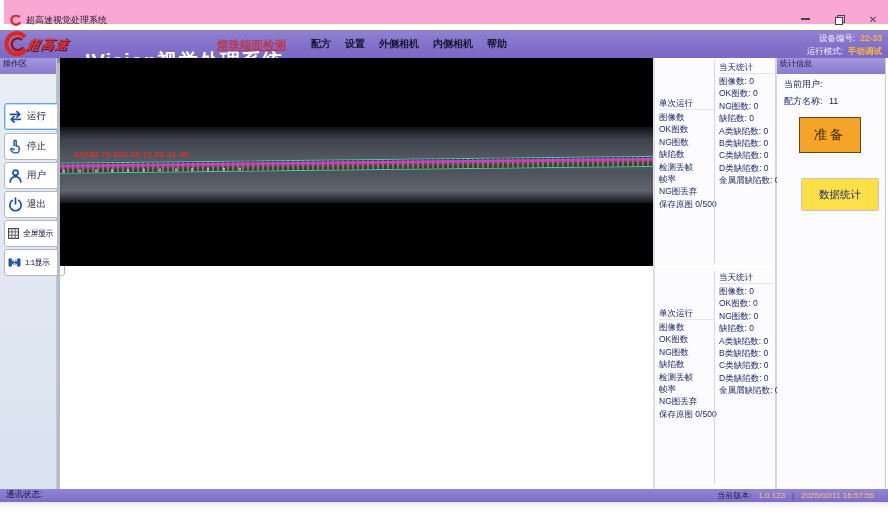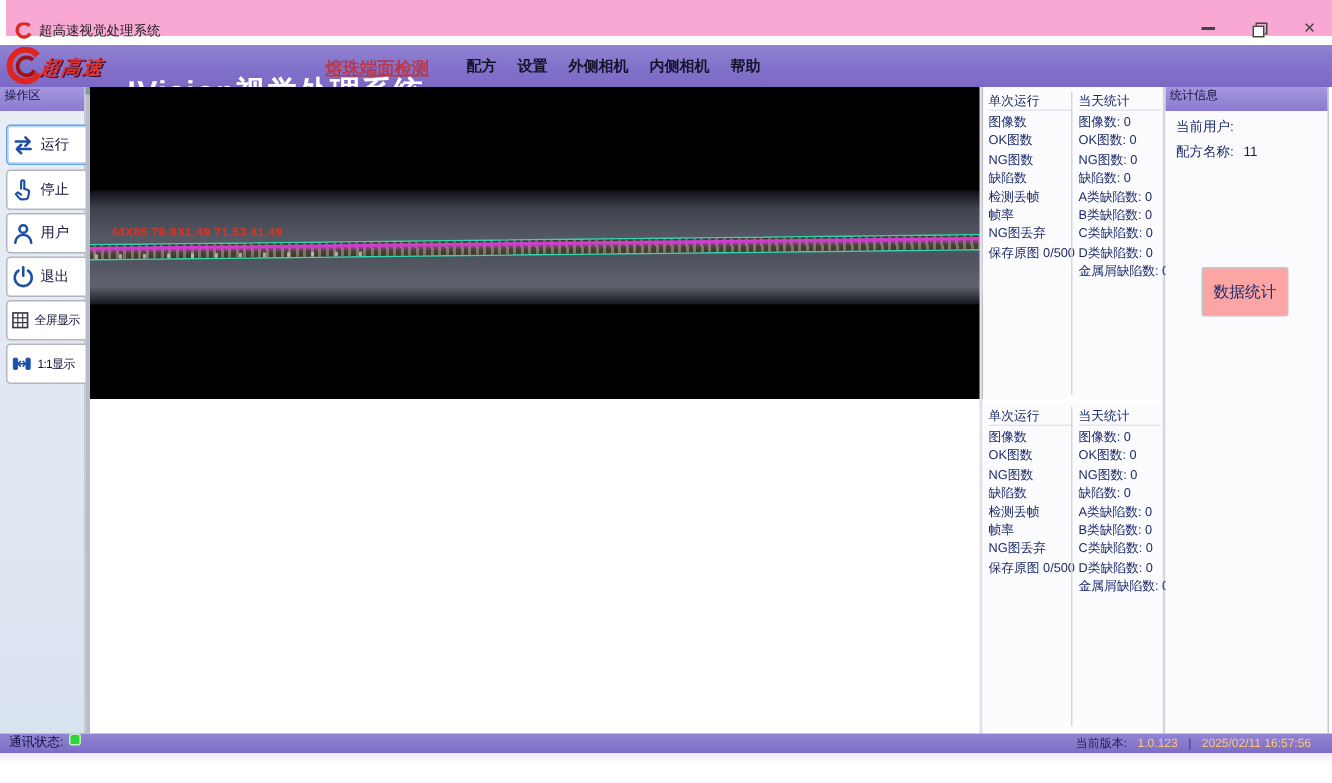--- a/index.html
+++ b/index.html
@@ -31,21 +31,21 @@
   .h-info-row { display:flex; justify-content:flex-end; align-items:center; gap:5px; font-size:8.5px; line-height:12.5px; }
   .h-info-label { color:#f2eeff; }
   .h-info-value { color:#ffb43c; font-weight:bold; }
 
   
   .sidebar { position:absolute; left:0; top:58px; width:57px; height:431px;
              background:linear-gradient(180deg,#e9eef7 0%, #d9e2ef 100%); border-right:1px solid #c2c8d2; }
   .panel-strip { height:16px; background:linear-gradient(180deg,#a497dd,#8b7ad0); color:#191040;
                  font-size:8px; line-height:12px; padding-left:3px; white-space:nowrap; }
   .s-btn { position:absolute; left:4px; width:61px; height:27px; background:#ffffff; border:1px solid #b3b6bc;
-           border-radius:3px; display:flex; align-items:center; gap:3px; padding:0 2px; cursor:pointer; }
+           border-radius:3px; display:flex; align-items:center; gap:3px; padding:0 2px; cursor:pointer;margin-top:20px; }
   .s-btn.active { border:1px solid #63a4ea; box-shadow:inset 0 0 0 1px #c3dcf6; }
   .s-btn .lbl { font-size:9.5px; color:#14143a; white-space:nowrap; }
   .s-btn .lbl.small { font-size:8px; letter-spacing:-0.5px; }
   .s-ico { flex:0 0 auto; display:flex; align-items:center; justify-content:center; }
 
   
   .splitter-v { position:absolute; left:57px; top:58px; width:3px; height:431px; background:#b7bdc8; }
   .splitter-v::before { content:""; position:absolute; left:0; top:0; width:3px; height:5px; background:#8d95a2; }
   .cam { position:absolute; left:60px; width:652px; background:#000; overflow:hidden; }
   .cam-top { top:58px; height:208px; }
@@ -71,42 +71,42 @@
   .ann-b2 { left:158px; top:97px; }
 
   
   .splitter-v2 { position:absolute; left:653px; top:58px; width:2px; height:431px; background:#e0e0ea; }
   .splitter-v3 { position:absolute; left:775px; top:58px; width:2px; height:431px; background:#d5d5e2; }
   .stats { position:absolute; left:655px; width:120px; background:#fcfcfe; }
   .stats-top { top:58px; height:208px; }
   .stats-bottom { top:268px; height:219px; }
   .stats .vline { position:absolute; left:59px; top:3px; bottom:3px; width:1px; background:#d6d6e0; }
   .col { position:absolute; top:3px; width:55px; }
-  .col-single { left:4px; }
+  .col-single { left:4px;margin-top:36px; }
   .col-daily { left:64px; }
   .col-h { font-size:8.5px; color:#1c2a6b; line-height:12px; border-bottom:1px solid #e4e4ec; margin-bottom:1px; white-space:nowrap; }
   .rows div { font-size:8.5px; color:#1c2a6b; line-height:12.4px; white-space:nowrap; }
 
   
   .info-panel { position:absolute; left:777px; top:58px; width:109px; height:431px; background:#fbfbfd;
                 border-right:1px solid #c9c9d6; }
   .info-row { margin:4px 0 0 7px; font-size:9px; color:#1c2a6b; white-space:nowrap; }
   .info-row .val { margin-left:4px; color:#10204f; }
   .btn-prepare { position:absolute; left:22px; top:59px; width:62px; height:36px; background:#f6a427;
                  border:1px solid #5a4a20; color:#3a2a00; font-size:13px; letter-spacing:3px;
                  font-family:"Liberation Serif", serif; cursor:pointer; }
-  .btn-datastat { position:absolute; left:24px; top:120px; width:58px; height:33px; background:#fca5a5;
+  .btn-datastat { position:absolute; left:24px; top:120px; width:78px; height:33px; background:#fde047;
                   border:1px solid #c4c4cc; border-radius:2px; color:#1c2a6b; font-size:10.5px;
                   font-family:"Liberation Serif", serif; cursor:pointer; }
 
   
   .statusbar { position:absolute; left:0; top:489px; width:888px; height:13px;
                background:linear-gradient(180deg,#9285d4,#7e6cc6); }
   .comm { position:absolute; left:6px; top:0; height:13px; display:flex; align-items:flex-start; gap:4px;
-          font-size:8.5px; color:#121240; }
+          font-size:8.5px; color:#121240;flex-direction:column; }
   .led { width:8px; height:8px; background:#2ed43a; border:1px solid #bdf2c4; border-radius:2px; }
   .ver { position:absolute; right:14px; top:0; height:13px; display:flex; align-items:center; gap:7px; font-size:8px; }
   .ver .vlabel { color:#24244f; }
   .ver .vval { color:#ffc671; }
   .ver .vsep { color:#3a3a66; }
   .footer-shade { position:absolute; left:0; top:502px; width:888px; height:7px;
                   background:linear-gradient(180deg,#ece7f8,#ffffff); }
 </style>
 </head>
 <body>
@@ -139,20 +139,30 @@
     <span class="brand">超高速</span>
     <span class="h-title">IVision视觉处理系统</span>
     <span class="h-sub">熔珠端面检测</span>
     <div class="menu">
         <div class="menu-item">配方</div>
         <div class="menu-item">设置</div>
         <div class="menu-item">外侧相机</div>
         <div class="menu-item">内侧相机</div>
         <div class="menu-item">帮助</div>
       </div>
+    <div class="h-info">
+      <div class="h-info-row">
+        <span class="h-info-label">设备编号:</span>
+        <span class="h-info-value">22-33</span>
+      </div>
+      <div class="h-info-row">
+        <span class="h-info-label">运行模式:</span>
+        <span class="h-info-value">手动调试</span>
+      </div>
+    </div>
   </div>
 
   <div class="sidebar">
     <div class="panel-strip">操作区</div>
 
     <div class="s-btn active" style="top:25px">
       <span class="s-ico">
         <svg width="17" height="17" viewBox="0 0 24 24" fill="none" stroke="#1c4fa6" stroke-width="2.4" stroke-linecap="round" stroke-linejoin="round">
           <path d="M5 9h12"></path>
             <path d="M14 5l4 4-4 4"></path>
@@ -296,20 +306,21 @@
   <div class="info-panel">
     <div class="panel-strip">统计信息</div>
     <div class="info-row">
       <span>当前用户:</span>
       <span class="val"></span>
     </div>
     <div class="info-row">
       <span>配方名称:</span>
       <span class="val">11</span>
     </div>
+    <button class="btn-prepare">准备</button>
     <button class="btn-datastat">数据统计</button>
   </div>
 
   <div class="statusbar">
     <div class="comm">
       <span>通讯状态:</span>
       <span class="led"></span>
     </div>
     <div class="ver">
       <span class="vlabel">当前版本:</span>

